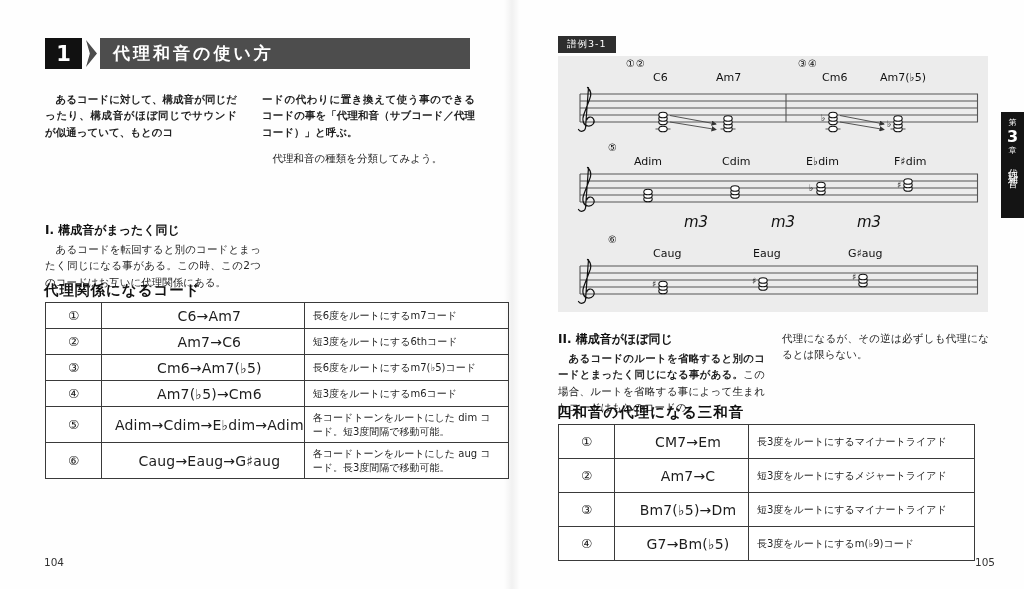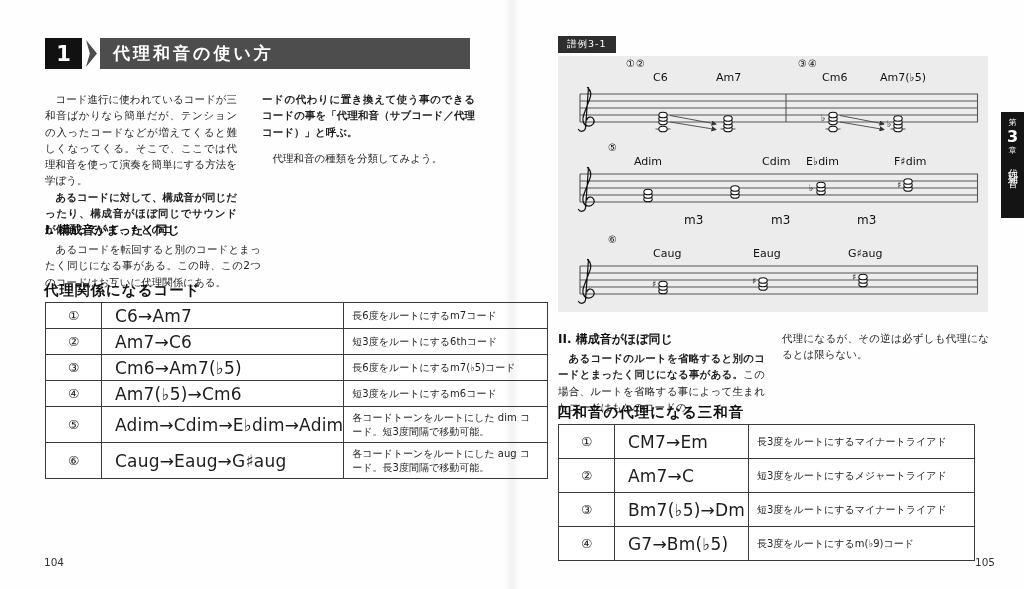--- a/index.html
+++ b/index.html
@@ -30,39 +30,39 @@
              letter-spacing:3px; display:flex; align-items:center; padding-left:13px; }
 
   .subhead { position:absolute; font-size:12px; font-weight:bold; color:#111; }
   .tbltitle { position:absolute; font-size:14.5px; font-weight:bold; color:#111; letter-spacing:1px; }
   .pgnum { position:absolute; font-size:10.5px; color:#333; }
 
   
   table.tbl { position:absolute; border-collapse:collapse; background:#fff; }
   .tbl td { border:1px solid #3a3a3a; vertical-align:middle; }
   .tbl .c-num  { width:56px; text-align:center; font-size:12.5px; }
-  .tbl .c-chord{ padding-left:13px; font-size:17px; letter-spacing:0.2px; }
+  .tbl .c-chord{ padding-left:13px; font-size:14px; letter-spacing:0.2px;text-align:center; }
   .tbl .c-desc { padding:3px 8px; font-size:10px; line-height:1.4; text-align:left; word-break:break-all; }
   .tbl1 .c-chord { width:160px; }
   .tbl1 .c-desc  { width:204px; }
   .tbl1 tr.r-s td { height:26px; }
   .tbl1 tr.r-l td { height:36px; }
   .tbl2 .c-chord { width:134px; }
   .tbl2 .c-desc  { width:226px; }
   .tbl2 tr td { height:34px; }
 
   
   .badge { position:absolute; left:558px; top:36px; background:#2e2e2e; color:#fff;
            font-size:9.5px; font-weight:normal; padding:2px 9px; letter-spacing:1px; }
   .score { position:absolute; left:558px; top:56px; width:430px; height:256px; background:#ececec; }
   .sys { position:absolute; left:0; width:430px; }
   .snum { position:absolute; top:0; font-size:10px; color:#111; letter-spacing:1px; }
   .schord { position:absolute; top:13px; font-size:11px; color:#111; }
   .staff { position:absolute; left:0; }
-  .ivl { position:absolute; font-size:12px; color:#111; }
+  .ivl { position:absolute; font-size:15px; color:#111;font-style:italic; }
 
   
   .chtab { position:absolute; left:1001px; top:112px; width:23px; height:106px; background:#141414;
            color:#fff; display:flex; flex-direction:column; align-items:center; padding-top:6px; }
   .ch-pre,.ch-post { font-size:8px; line-height:1.2; }
   .ch-num { font-size:16px; font-weight:bold; line-height:1.15; }
   .ch-title { writing-mode:vertical-rl; font-size:10px; letter-spacing:3px; margin-top:5px; }
 </style>
 </head>
 <body>
@@ -71,21 +71,20 @@
 
   <section>
 
     <header class="hdr">
       <div class="hdr-num">1</div>
       <div class="hdr-chev"></div>
       <div class="hdr-bar">代理和音の使い方</div>
     </header>
 
     <div class="abs jp" style="left:45px; top:91px; width:192px;">
-      <p class="indent">コード進行に使われているコードが三和音ばかりなら簡単だが、テンションの入ったコードなどが増えてくると難しくなってくる。そこで、ここでは代理和音を使って演奏を簡単にする方法を学ぼう。</p>
       <p class="indent bold">あるコードに対して、構成音が同じだったり、構成音がほぼ同じでサウンドが似通っていて、もとのコ</p>
     </div>
 
     <div class="abs jp" style="left:262px; top:91px; width:213px;">
       <p class="bold">ードの代わりに置き換えて使う事のできるコードの事を「代理和音（サブコード／代理コード）」と呼ぶ。</p>
       <p class="indent mt8">代理和音の種類を分類してみよう。</p>
     </div>
 
     <h3 class="subhead" style="left:45px; top:222px;">I. 構成音がまったく同じ</h3>
     <p class="abs jp indent" style="left:45px; top:241px; width:216px;">あるコードを転回すると別のコードとまったく同じになる事がある。この時、この2つのコードはお互いに代理関係にある。</p>
@@ -180,21 +179,21 @@
             <line x1="112" y1="40" x2="158" y2="47.5" marker-end="url(#m1)"></line>
             <line x1="282" y1="33.5" x2="326" y2="42" marker-end="url(#m1)"></line>
             <line x1="282" y1="40" x2="326" y2="47.5" marker-end="url(#m1)"></line>
           </g>
         </svg>
       </div>
 
       <div class="sys" style="top:86px; height:88px;">
         <span class="snum" style="left:50px;">⑤</span>
         <span class="schord" style="left:76px;">Adim</span>
-        <span class="schord" style="left:164px;margin-left:40px;">Cdim</span>
+        <span class="schord" style="left:164px;">Cdim</span>
         <span class="schord" style="left:248px;">E♭dim</span>
         <span class="schord" style="left:336px;">F♯dim</span>
         <svg class="staff" style="top:24px;" width="430" height="46" viewBox="0 0 430 46">
           <path d="M22 8 H420 M22 15 H420 M22 22 H420 M22 29 H420 M22 36 H420" stroke="#555" stroke-width="1" fill="none"></path>
           <path d="M22 8 V36 M419.5 8 V36" stroke="#555" stroke-width="1.1" fill="none"></path>
           <g transform="translate(0,-4)">
             <path d="M29.5 5.5 C33 8.5 33.5 13 31.5 17.5 L26 32 C23.5 38.5 25.5 43.5 30 44 C34.5 44.5 37.5 40.5 35.5 37 C33.8 34 29.5 34.5 28.8 38 M30.5 5.5 L27.5 46 C27 49.5 22 50.5 20.5 47.5" fill="none" stroke="#111" stroke-width="1.2" stroke-linecap="round"></path>
           </g>
           <g fill="#fff" stroke="#111" stroke-width="1.1">
             <ellipse cx="90" cy="33" rx="4.2" ry="2.8"></ellipse>

